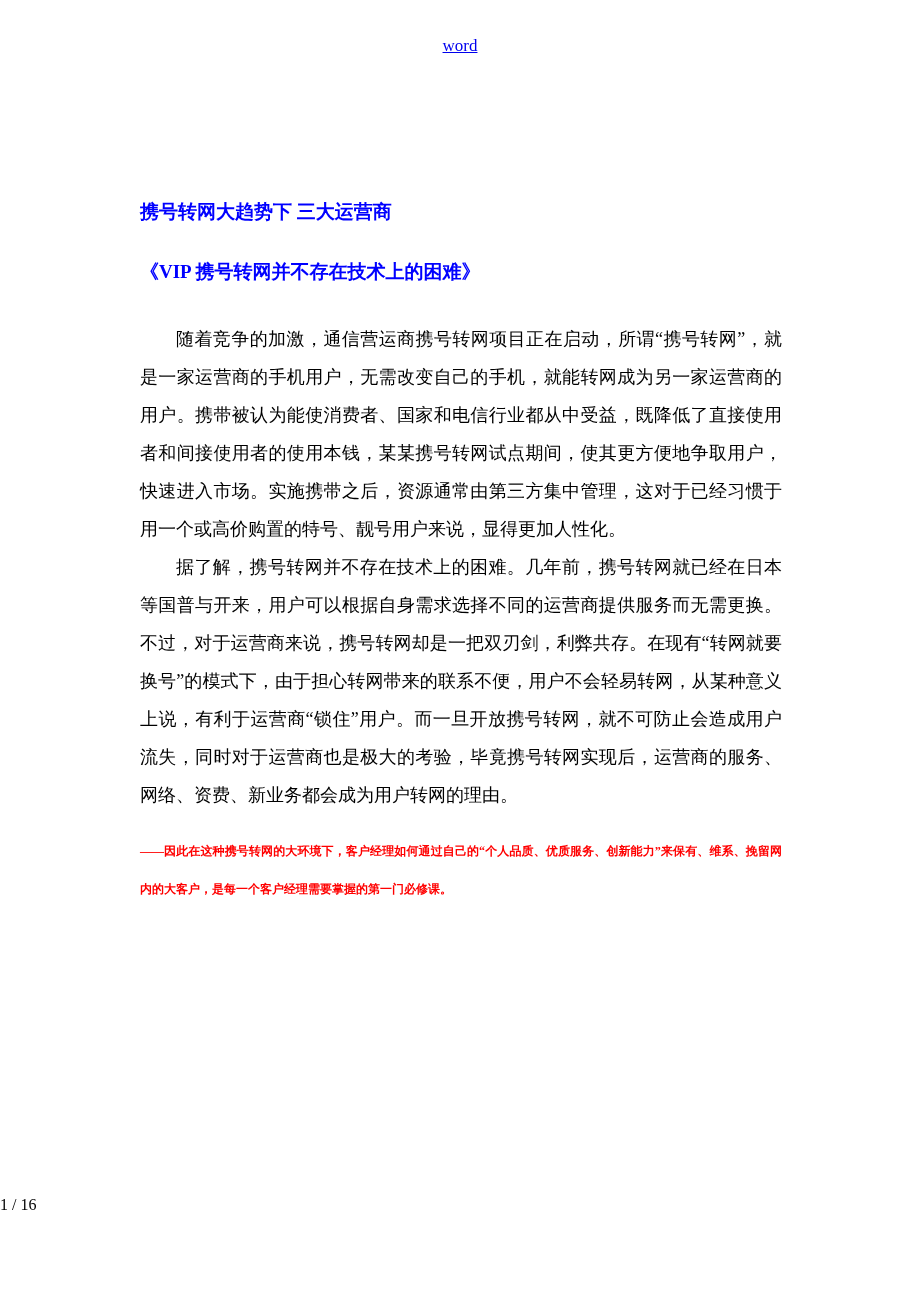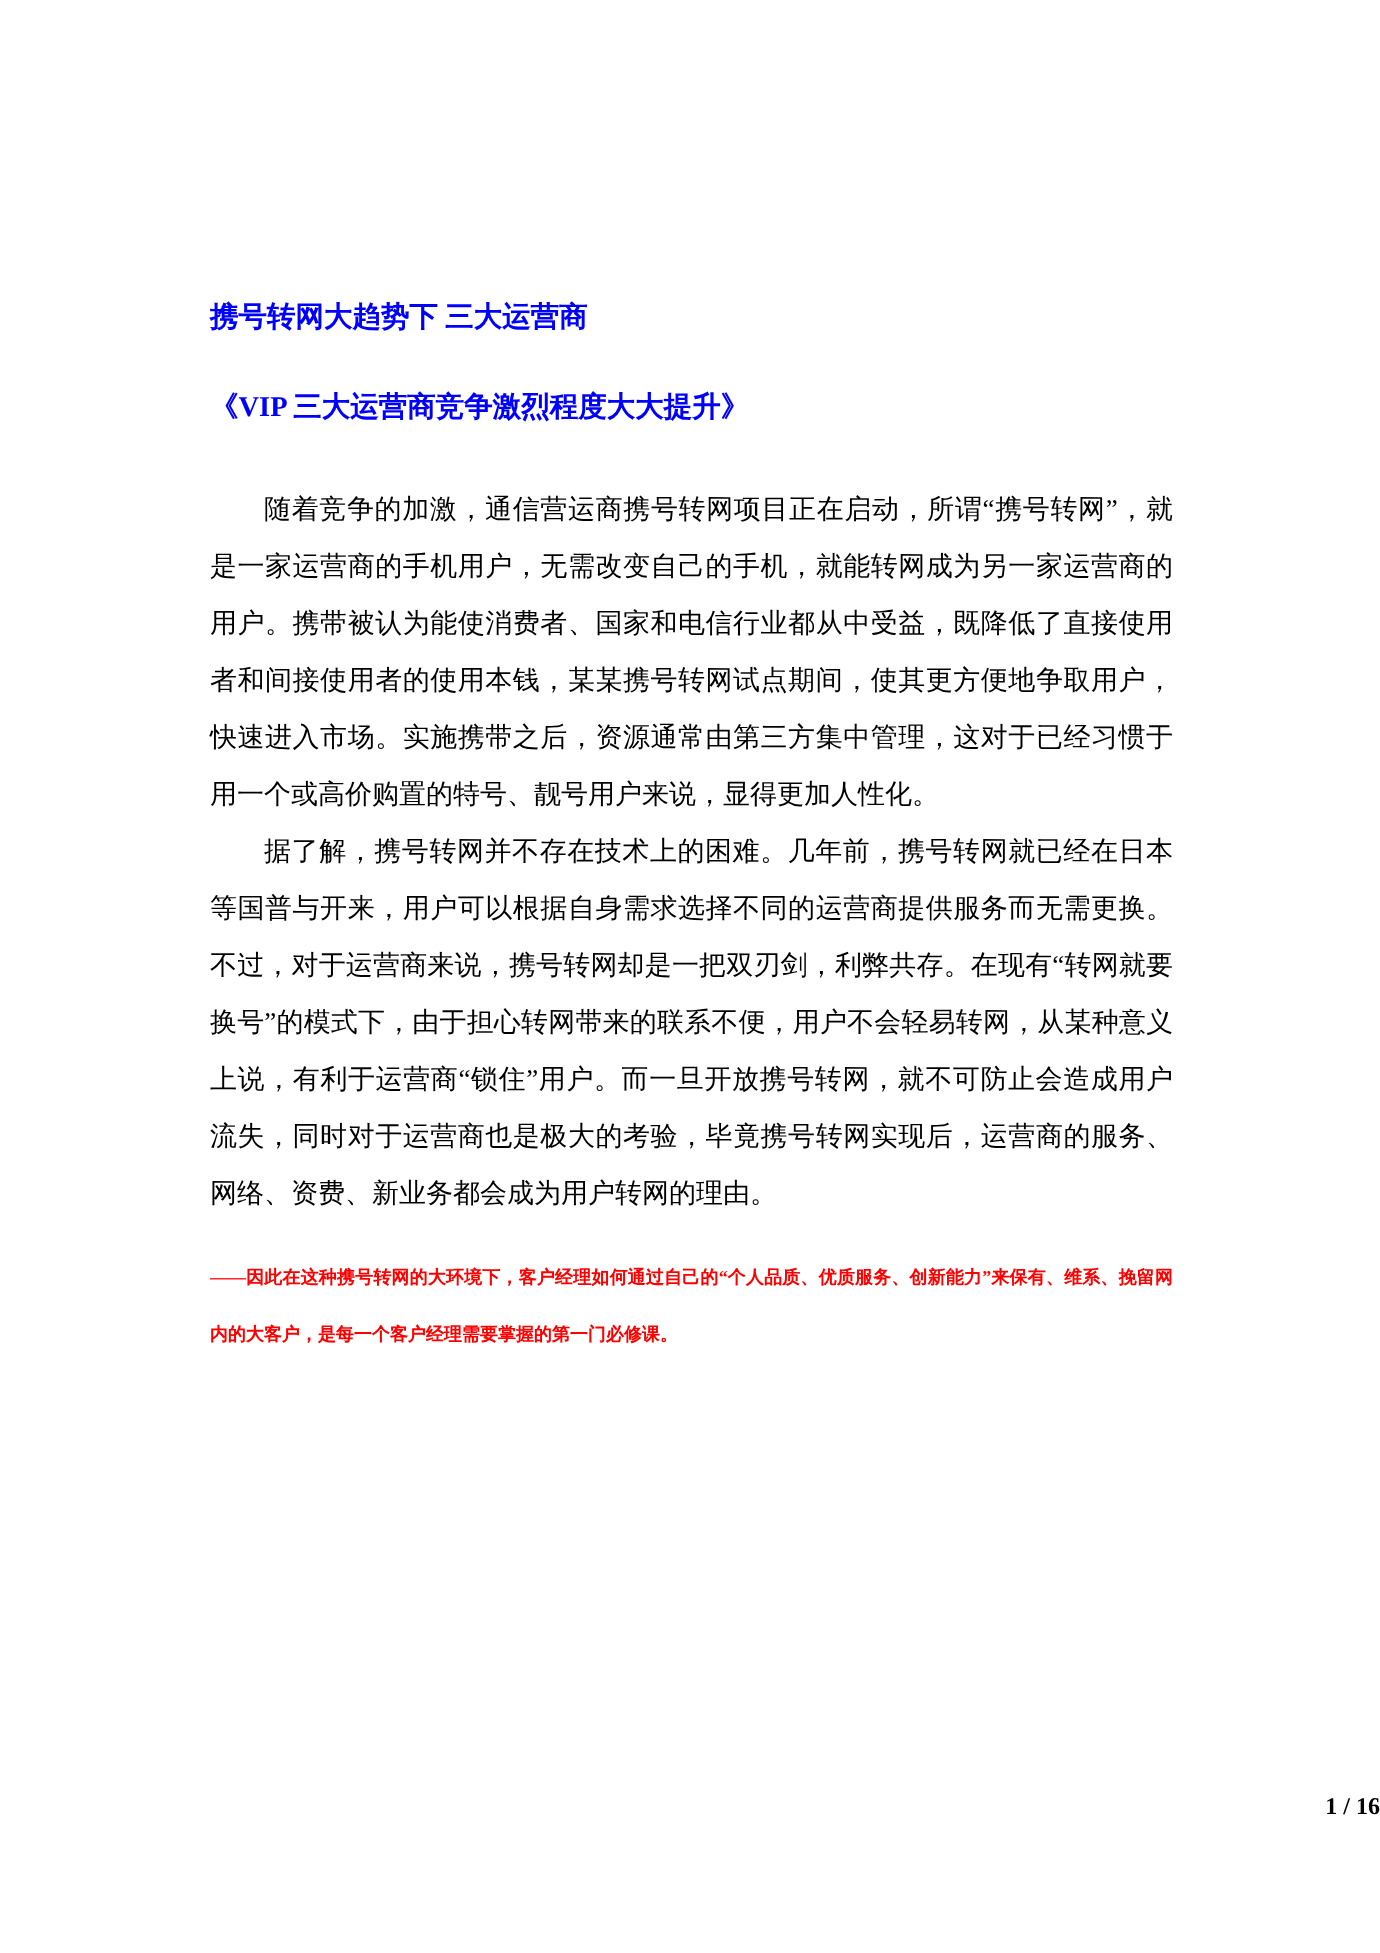--- a/index.html
+++ b/index.html
@@ -66,37 +66,37 @@
     margin: 18px 0 22px 0;
   }
   .highlight {
     background: #d9d9d9;
   }
   .footer {
     position: absolute;
     top: 1196px;
     left: 0;
     width: 100%;
-    text-align: right;
+    text-align: left;
     font-size: 16px;
     color: #000000;
-    font-weight: bold;
   }
 </style>
 </head>
 <body>
 
 <div class="page">
 
+  <div class="word-header">word</div>
 
   <div class="content">
 
     <div class="doc-title">携号转网大趋势下 三大运营商</div>
 
-    <div class="doc-title">《VIP 三大运营商竞争激烈程度大大提升》</div>
+    <div class="doc-title">《VIP 携号转网并不存在技术上的困难》</div>
 
 
     <p class="body-para">随着竞争的加激，通信营运商携号转网项目正在启动，所谓“携号转网”，就是一家运营商的手机用户，无需改变自己的手机，就能转网成为另一家运营商的用户。携带被认为能使消费者、国家和电信行业都从中受益，既降低了直接使用者和间接使用者的使用本钱，某某携号转网试点期间，使其更方便地争取用户，快速进入市场。实施携带之后，资源通常由第三方集中管理，这对于已经习惯于用一个或高价购置的特号、靓号用户来说，显得更加人性化。</p>
 
     <p class="body-para">据了解，携号转网并不存在技术上的困难。几年前，携号转网就已经在日本等国普与开来，用户可以根据自身需求选择不同的运营商提供服务而无需更换。不过，对于运营商来说，携号转网却是一把双刃剑，利弊共存。在现有“转网就要换号”的模式下，由于担心转网带来的联系不便，用户不会轻易转网，从某种意义上说，有利于运营商“锁住”用户。而一旦开放携号转网，就不可防止会造成用户流失，同时对于运营商也是极大的考验，毕竟携号转网实现后，运营商的服务、网络、资费、新业务都会成为用户转网的理由。</p>
 
     <p class="red-para">——因此在这种携号转网的大环境下，客户经理如何通过自己的“个人品质、优质服务、创新能力”来保有、维系、挽留网内的大客户，是每一个客户经理需要掌握的第一门必修课。</p>
 
 
   </div>

